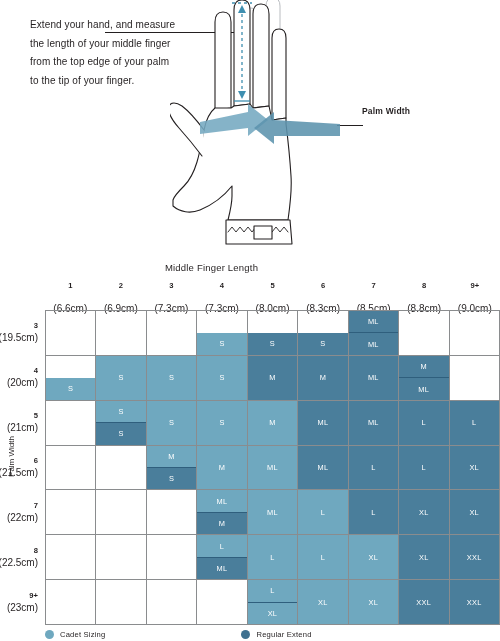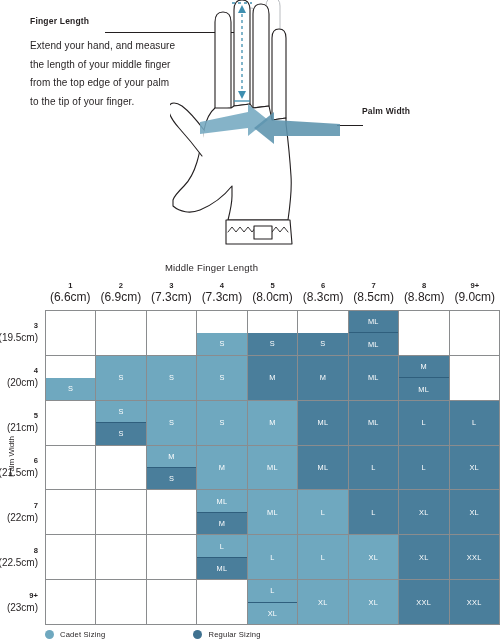--- a/index.html
+++ b/index.html
@@ -43,21 +43,21 @@
   }
 
   #col-headers {
     position:absolute; left:45px; top:281px; width:455px; height:24px;
     display:flex;
   }
   #col-headers .colhead {
     flex:1 1 0; text-align:center; line-height:1.25;
   }
   .colhead .num { font-size:7.6px; font-weight:bold; display:block; }
-  .colhead .cm  { font-size:12px; display:block; }
+  .colhead .cm  { font-size:10px; display:block;margin-top:13px; }
 
   #ylabel {
     position:absolute; left:-24px; top:452px; width:70px;
     transform:rotate(-90deg); transform-origin:center center;
     font-size:8px; text-align:center; color:#231f20;
   }
 
   #row-labels {
     position:absolute; left:0px; top:310px; width:45px; height:315px;
     display:flex; flex-direction:column;
@@ -96,36 +96,35 @@
   }
   .full.cadet { background:#6fa8bf; }
   .full.regular { background:#4a7e9b; }
   .half.regular + .half.regular { border-top:1px solid #2f5f7d; }
   .half.cadet + .half.regular  { border-top:1px solid #2f5f7d; }
   .half.cadet + .half.cadet    { border-top:1px solid #2f5f7d; }
 
   
   #legend {
     position:absolute; left:45px; top:628px; width:455px; height:13px;
-    display:flex; align-items:center;
+    display:flex; align-items:center;gap:48px;
   }
   .legend-item { display:flex; align-items:center; }
   #legend-cadet { margin-right:88px; }
   .legend-dot { width:9px; height:9px; border-radius:50%; margin-right:6px; }
   .legend-dot.cadet { background:#6fa8bf; }
   .legend-dot.regular { background:#3f7190; }
   .legend-text { font-size:7.6px; letter-spacing:.2px; }
 </style>
 </head>
 <body>
 
 <div id="illustration-area">
 
   <div id="finger-callout">
-    <div class="callout-title">Finger Length</div>
     <div class="callout-body">Extend your hand, and measure the length of your middle finger from the top edge of your palm to the tip of your finger.</div>
   </div>
   <div class="leader-line" id="finger-leader"></div>
 
   <div id="palm-callout">
     <div class="callout-title">Palm Width</div>
   </div>
   <div class="leader-line" id="palm-leader"></div>
 
   <svg id="glove-svg" width="200" height="258" viewBox="0 0 200 258">
@@ -501,15 +500,15 @@
     </div>
   </div>
 
 <div id="legend">
   <div class="legend-item" id="legend-cadet">
     <span class="legend-dot cadet"></span>
     <span class="legend-text">Cadet Sizing</span>
   </div>
   <div class="legend-item" id="legend-regular">
     <span class="legend-dot regular"></span>
-    <span class="legend-text">Regular Sizing</span>
+    <span class="legend-text">Regular Extend</span>
   </div>
 </div>
 
 </body></html>

